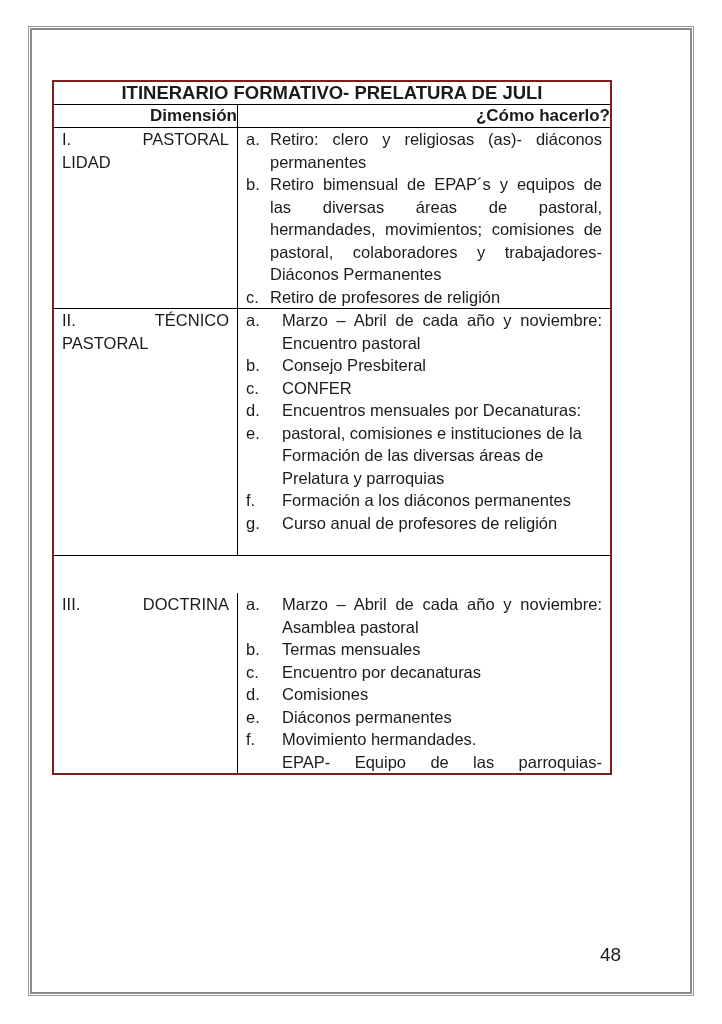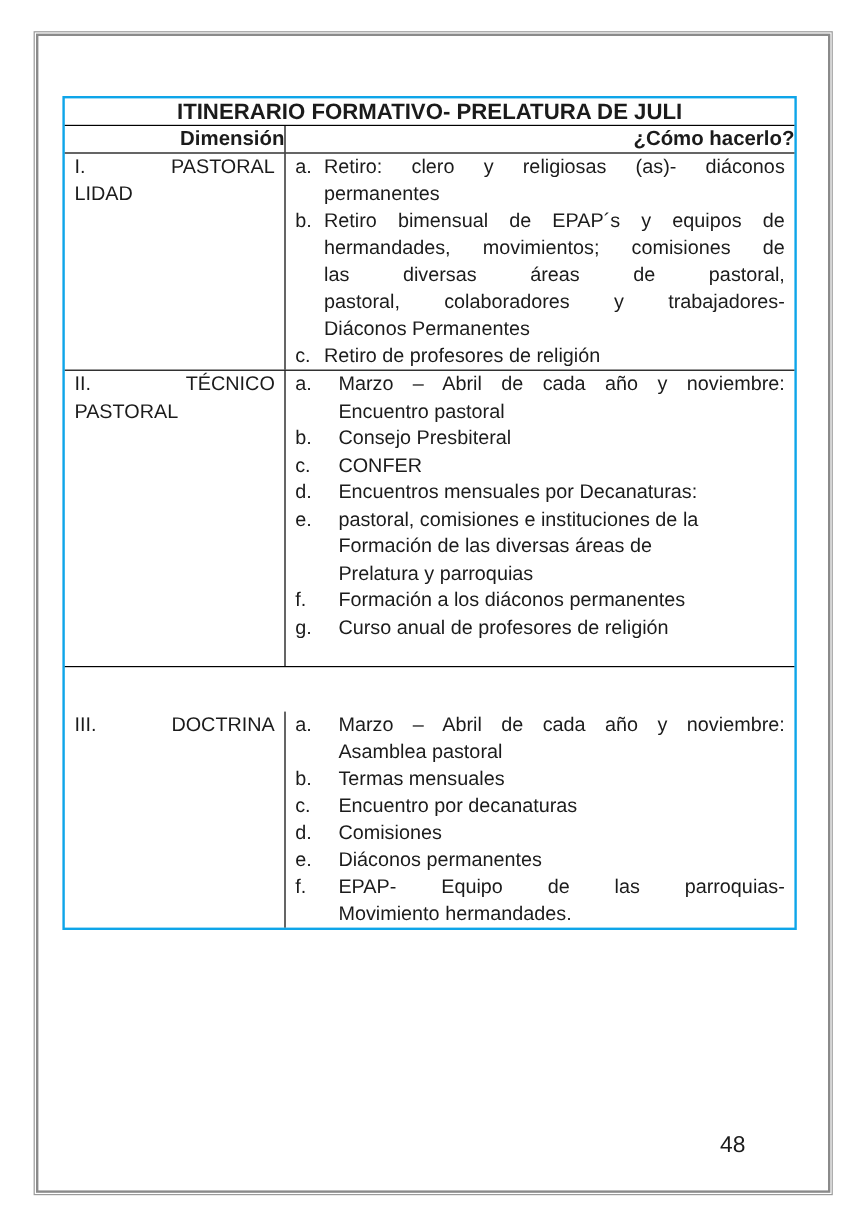--- a/index.html
+++ b/index.html
@@ -6,22 +6,22 @@
   html,body { width:722px; height:1024px; background:#ffffff;
     font-family:"Liberation Sans","DejaVu Sans",sans-serif; color:#1b1b1b; }
   .stage { position:relative; width:722px; height:1024px; background:#ffffff; overflow:hidden; }
 
   
   .page-frame { position:absolute; left:28px; top:26px; width:666px; height:970px;
     border:1px solid #9a9a9a; padding:1px; }
   .page-frame-inner { width:100%; height:100%; border:2px solid #8a8a8a; }
 
   
-  .tbl { position:absolute; left:52px; top:80px; width:612px;
-    border:2px solid #0ea5e9; font-size:16.5px; line-height:22.5px; }
+  .tbl { position:absolute; left:52px; top:80px; width:560px;
+    border:2px solid #7f1d1d; font-size:16.5px; line-height:22.5px; }
   .t-title { height:23px; line-height:22px; text-align:center; font-weight:bold;
     font-size:18.5px; border-bottom:1px solid #000; }
   .t-head { display:flex; border-bottom:1px solid #000; height:23px; line-height:22px;
     font-weight:bold; font-size:17px; text-align:right; }
   .t-head .hc1 { width:184px; border-right:1px solid #000; }
   .t-head .hc2 { flex:1; }
   .row { display:flex; border-bottom:1px solid #000; }
   .row:last-child { border-bottom:none;margin-top:37px; }
   .r1 { min-height:181px; } .r2 { min-height:247px; } .r3 { min-height:177px; }
   .c1 { width:184px; border-right:1px solid #000; padding:0 8px; }
@@ -68,22 +68,22 @@
           <span class="mk">a.</span>
           <div class="lines">
             <span class="ln j">Retiro: clero y religiosas (as)- diáconos</span>
             <span class="ln">permanentes</span>
           </div>
         </div>
         <div class="item tight">
           <span class="mk">b.</span>
           <div class="lines">
             <span class="ln j">Retiro bimensual de EPAP´s y equipos de</span>
+            <span class="ln j">las diversas áreas de pastoral,</span>
             <span class="ln j">hermandades, movimientos; comisiones de</span>
-            <span class="ln j">las diversas áreas de pastoral,</span>
             <span class="ln j">pastoral, colaboradores y trabajadores-</span>
             <span class="ln">Diáconos Permanentes</span>
           </div>
         </div>
         <div class="item tight">
           <span class="mk">c.</span>
           <div class="lines">
             <span class="ln">Retiro de profesores de religión</span>
           </div>
         </div>
@@ -182,22 +182,22 @@
         </div>
         <div class="item">
           <span class="mk">e.</span>
           <div class="lines">
             <span class="ln">Diáconos permanentes</span>
           </div>
         </div>
         <div class="item">
           <span class="mk">f.</span>
           <div class="lines">
+            <span class="ln">Movimiento hermandades.</span>
             <span class="ln j">EPAP- Equipo de las parroquias-</span>
-            <span class="ln">Movimiento hermandades.</span>
           </div>
         </div>
       </div>
     </div>
 
   </div>
 
   <div class="pageno">48</div>
 
 </div>

